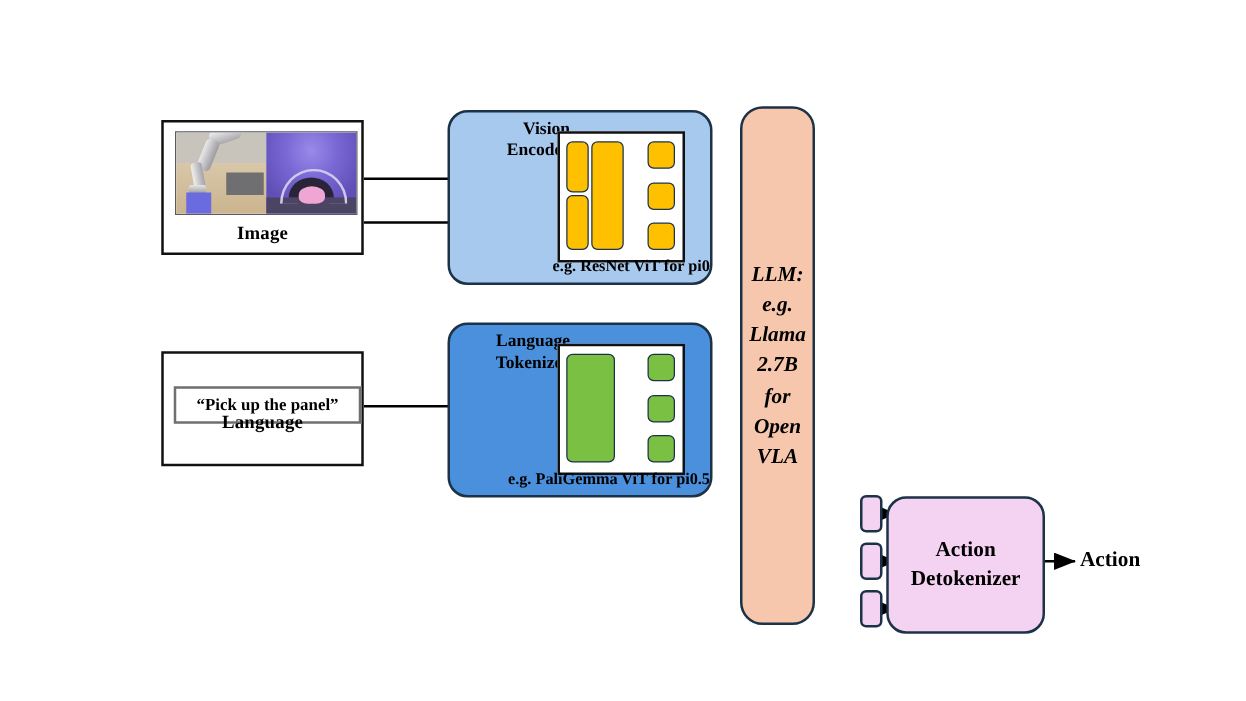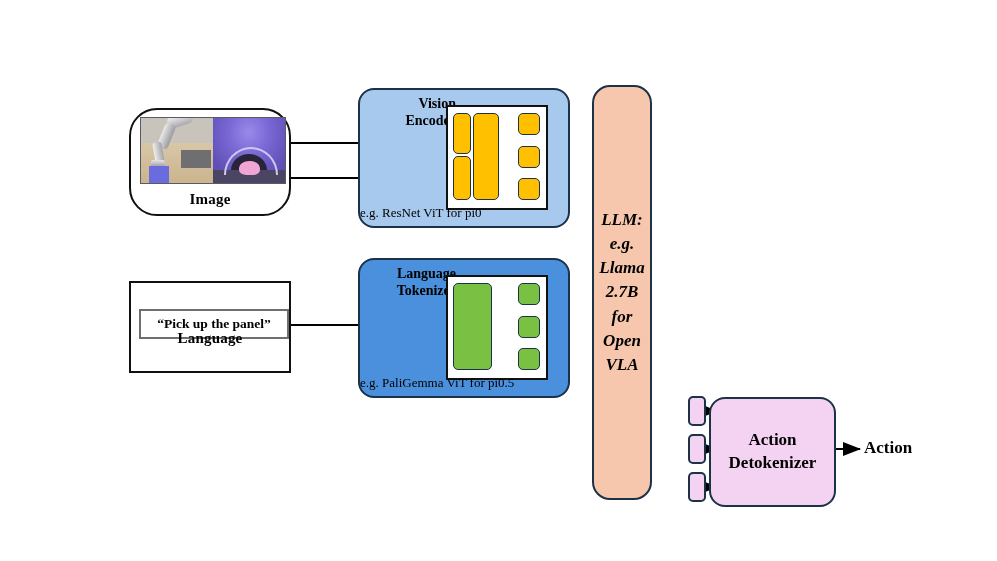--- a/index.html
+++ b/index.html
@@ -21,21 +21,21 @@
     width: 997px;
     height: 561px;
   }
   .abs { position: absolute; box-sizing: border-box; }
 
   
   .input-box {
     border: 2px solid #111111;
     background: #ffffff;
   }
-  #image-input-box { left: 129px; top: 108px; width: 162px; height: 108px; border-radius: 28px; }
+  #image-input-box { left: 129px; top: 96px; width: 162px; height: 108px; }
   #language-input-box { left: 129px; top: 281px; width: 162px; height: 92px; }
 
   .input-caption {
     position: absolute;
     left: 0; right: 0;
     text-align: center;
     font-weight: bold;
     font-size: 15px;
     letter-spacing: .2px;
   }
@@ -158,22 +158,22 @@
     left: 10px; top: 6px;
     font-weight: bold;
     font-size: 14px;
     line-height: 1.18;
     width: 86px;
     text-align: right;
   }
   .panel-note {
     position: absolute;
     left: 0; right: 0; bottom: 5px;
-    text-align: left;
-    font-weight: normal;
+    text-align: right;
+    font-weight: bold;
     font-size: 13px;
   }
 
   
   .inner-canvas {
     position: absolute;
     border: 2px solid #111111;
     background: #ffffff;
   }
   #vision-inner { left: 86px; top: 15px; width: 98px; height: 101px; }

